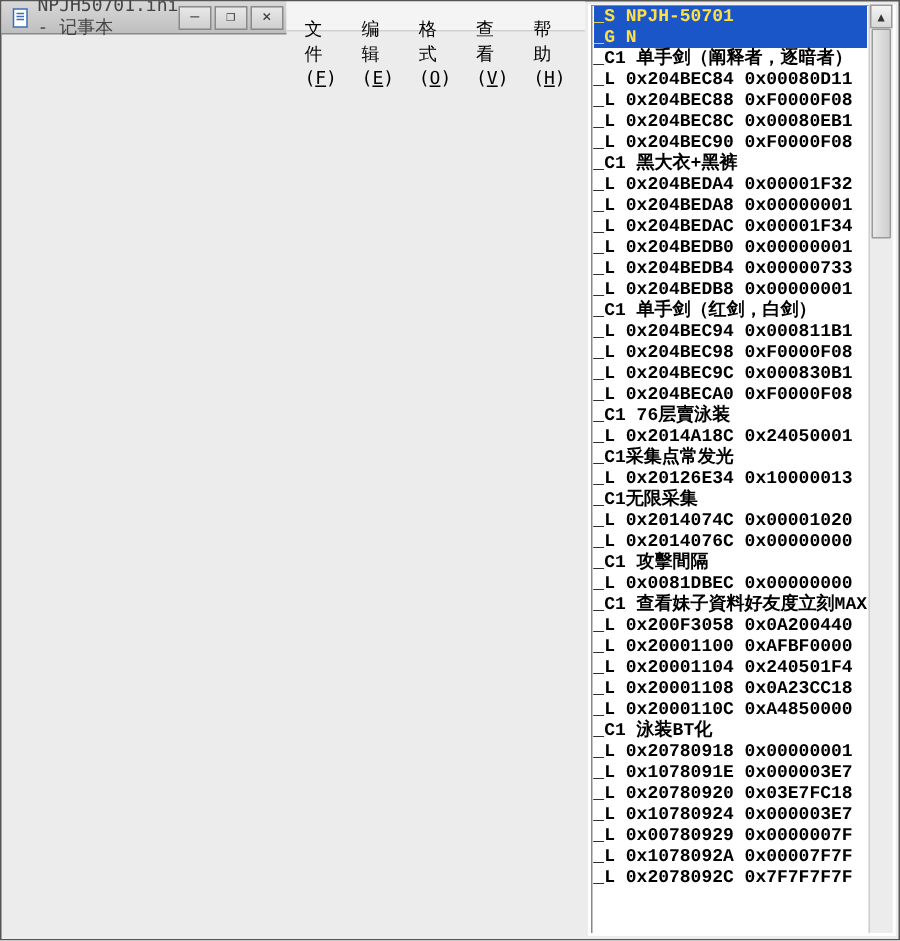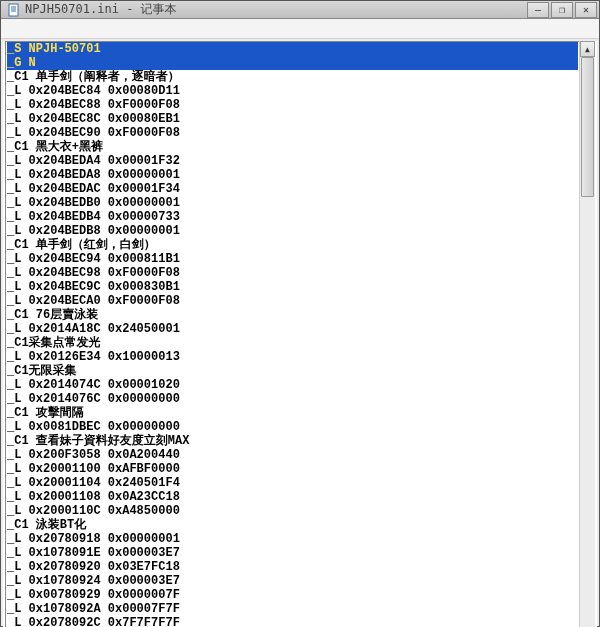--- a/index.html
+++ b/index.html
@@ -1,21 +1,21 @@
 <!DOCTYPE html>
 <html><head>
 <meta charset="utf-8">
 <style>
   * { margin: 0; padding: 0; box-sizing: border-box; }
   html, body { width: 600px; height: 627px; overflow: hidden; font-family: "MS Gothic", "SimSun", monospace; }
   .window {
     width: 600px; height: 627px;
     border: 1px solid #555;
     background: #ececec;
-    display: flex; flex-direction: column;
+    display: flex; flex-direction: row;
   }
   .titlebar {
     height: 22px;
     background: linear-gradient(to bottom, #d8d8d8, #bfbfbf);
     display: flex; align-items: center;
     padding: 0 2px 0 6px;
     border-bottom: 1px solid #888;
     font-size: 12px;
     color: #444;
   }

